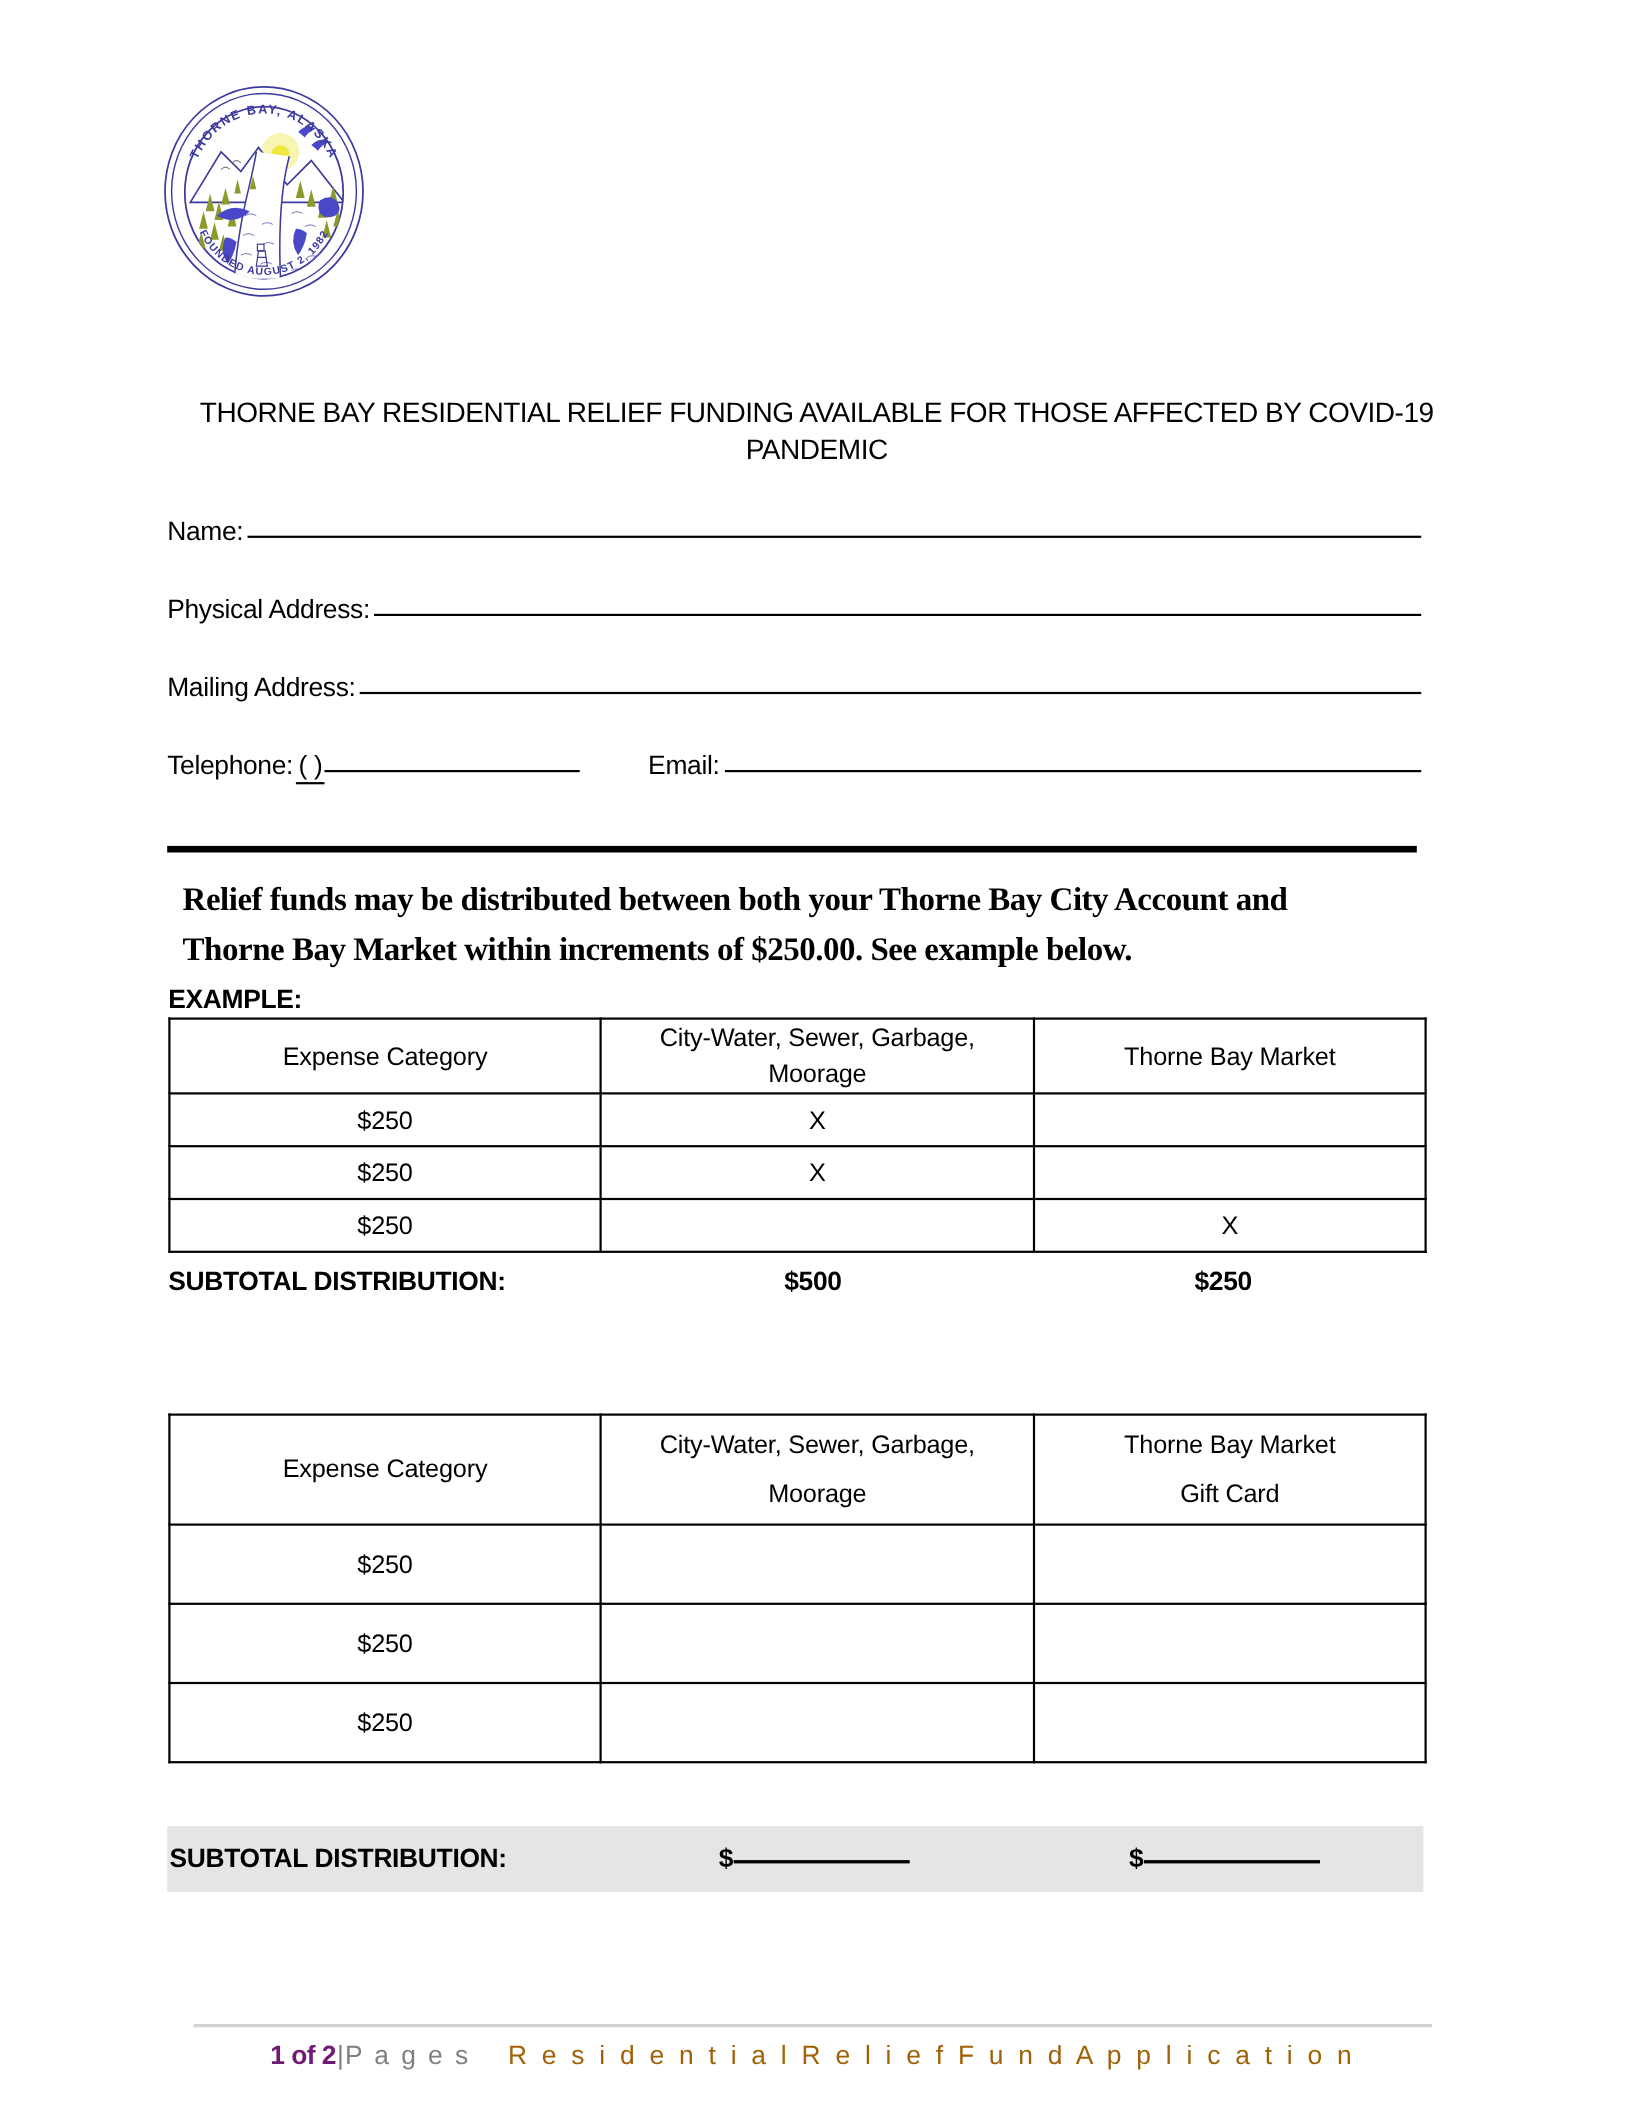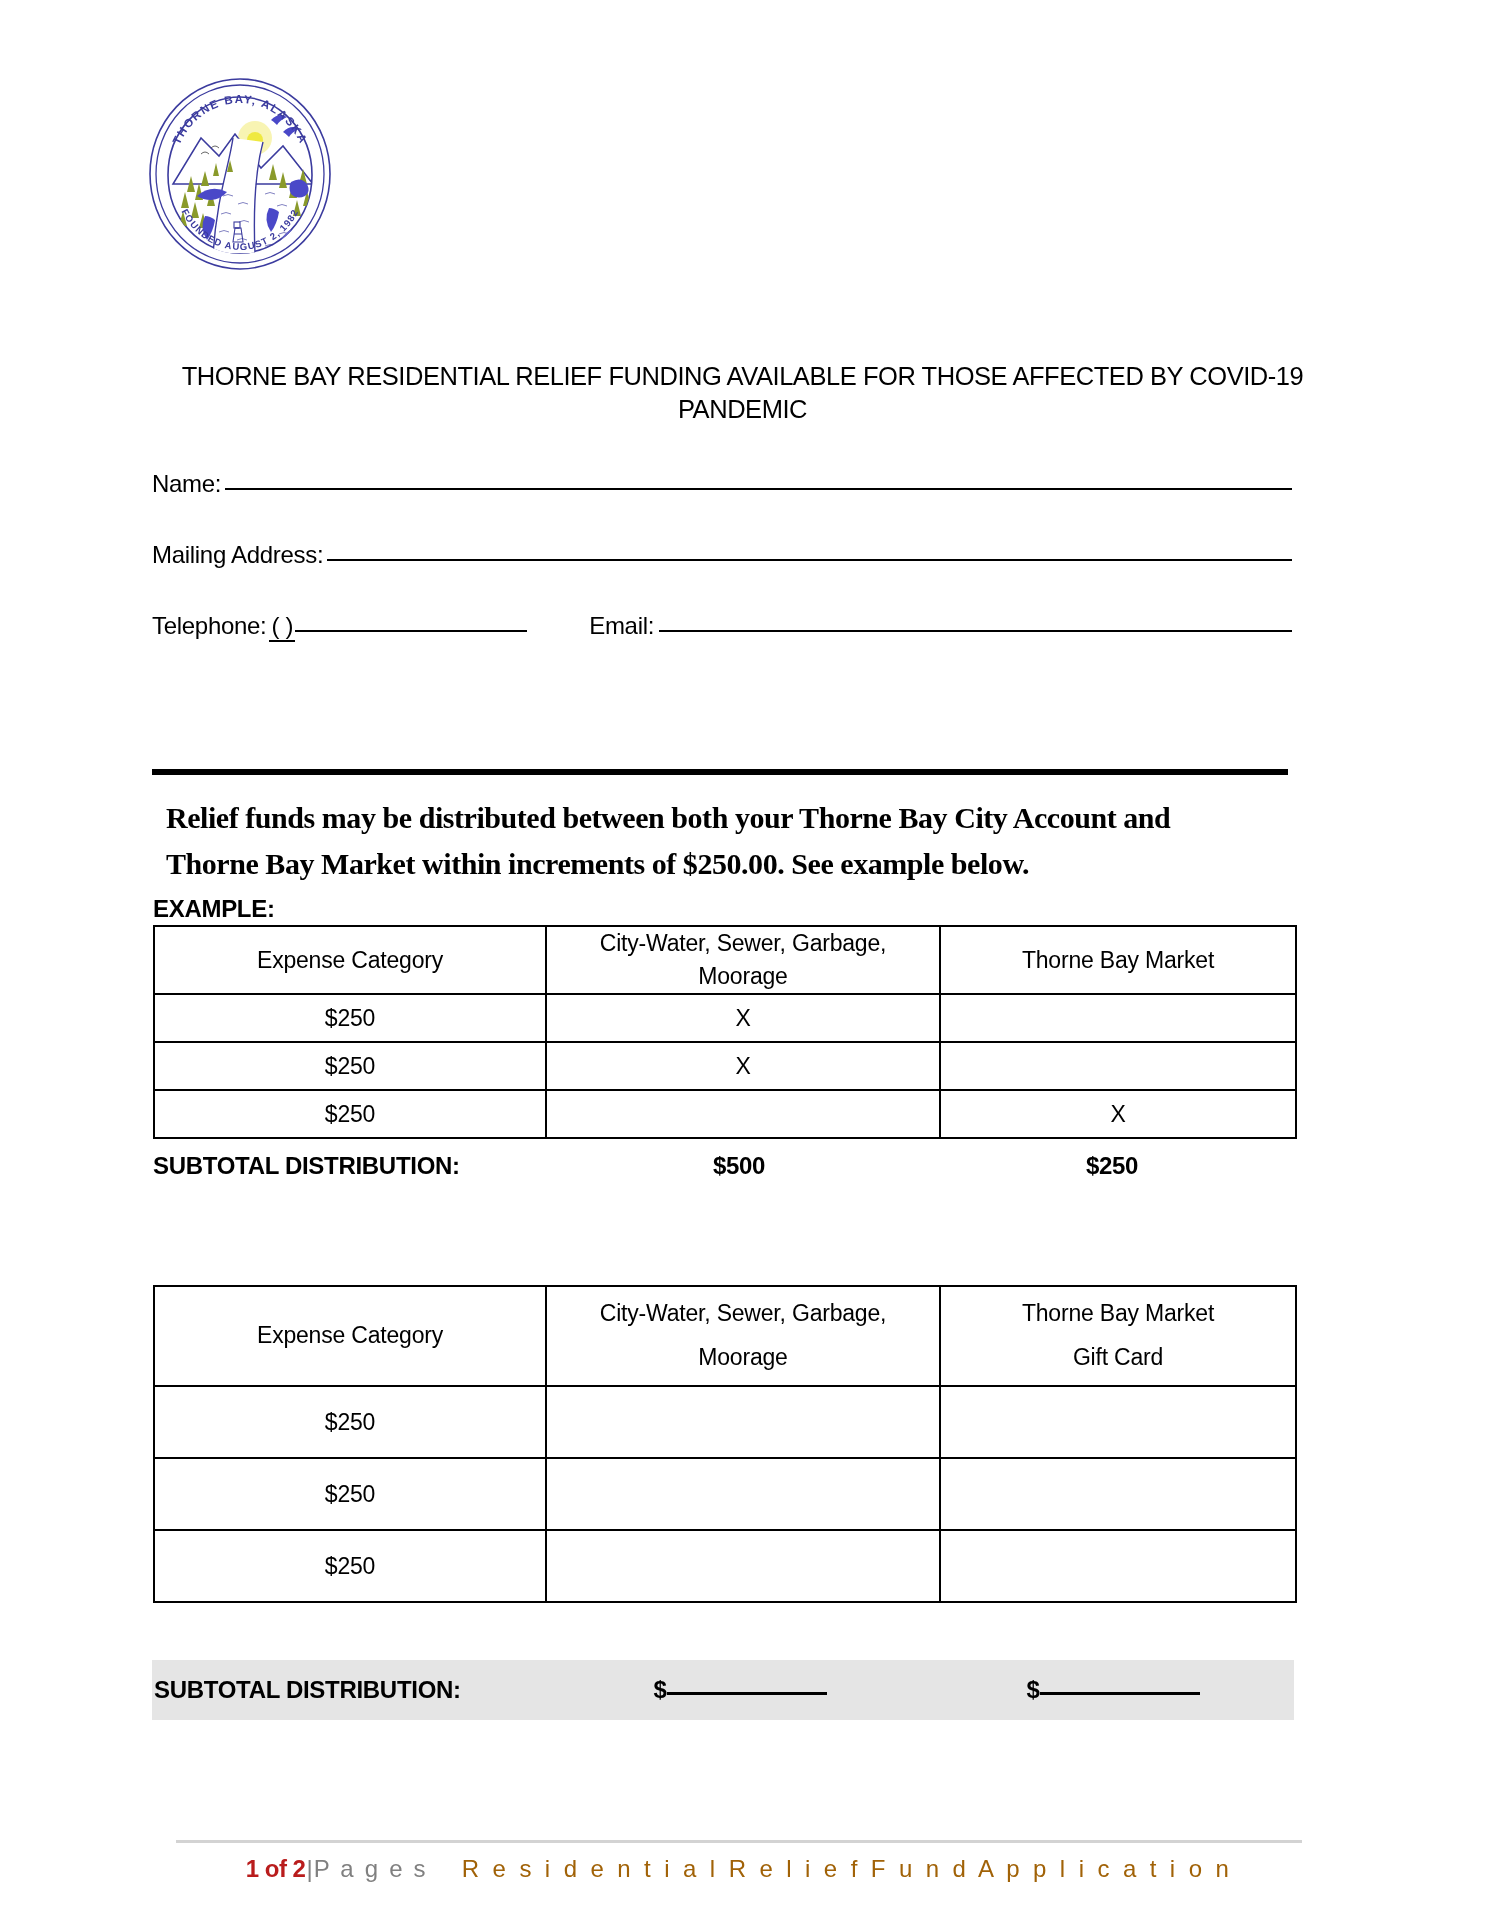--- a/index.html
+++ b/index.html
@@ -235,21 +235,21 @@
     left: 176px;
     top: 1855px;
     width: 1126px;
     display: flex;
     align-items: baseline;
     justify-content: center;
     font-size: 24px;
   }
   .footer .pg {
     font-weight: bold;
-    color: #b91c1c;
+    color: #701a75;
     letter-spacing: -0.5px;
   }
   .footer .pipe {
     color: #808080;
     margin: 0 1px;
   }
   .footer .pages-word {
     color: #808080;
     letter-spacing: 2.2px;
     margin-right: 34px;
@@ -367,20 +367,24 @@
 
   <div class="doc-title">THORNE BAY RESIDENTIAL RELIEF FUNDING AVAILABLE FOR THOSE AFFECTED BY COVID-19 PANDEMIC</div>
 
   <div class="fields">
 
     <div class="field-row">
       <span class="field-label">Name:</span>
       <span class="rule"></span>
     </div>
 
+    <div class="field-row">
+      <span class="field-label">Physical Address:</span>
+      <span class="rule"></span>
+    </div>
 
     <div class="field-row">
       <span class="field-label">Mailing Address:</span>
       <span class="rule"></span>
     </div>
 
     <div class="field-row-inline">
       <span class="field-label">Telephone:</span>
       <span class="paren">(      )</span>
       <span class="rule-fixed tel-rule"></span>

